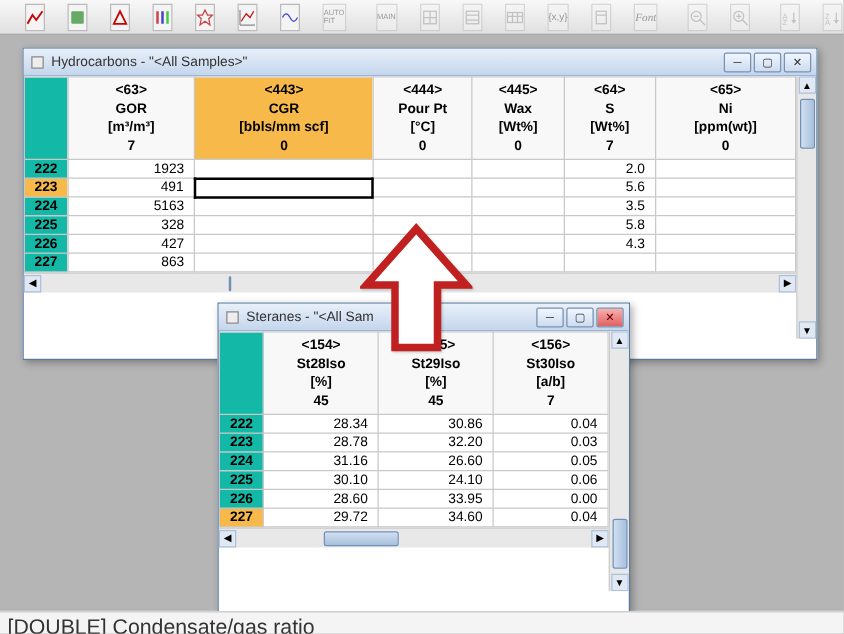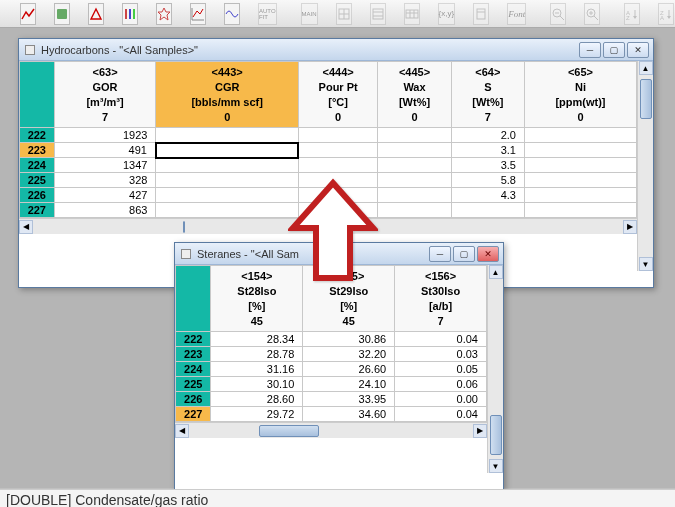--- a/index.html
+++ b/index.html
@@ -44,21 +44,21 @@
   .win1 .grid-wrap { height: 210px; display:flex; }
   .win1 .tbl-area { flex: 1; overflow: hidden; }
   
   .win2 { left: 174px; top: 214px; width: 330px; height: 248px; }
   .win2 .grid-wrap { height: 208px; display:flex;}
   .win2 .tbl-area { flex:1; overflow:hidden;}
   
   .arrow-red { position: absolute; left: 288px; top: 150px; pointer-events: none; z-index: 50; }
   .arrow-red svg { filter: drop-shadow(1px 1px 1px rgba(0,0,0,0.2)); }
   
-  .statusbar { position: absolute; bottom: 0; left: 0; right: 0; height: 18px; background: #f4f4f4; border-top: 1px solid #ccc; font-size: 14px; padding: 2px 6px; color: #333; }
+  .statusbar { position: absolute; bottom: 0; left: 0; right: 0; height: 18px; background: #f4f4f4; border-top: 1px solid #ccc; font-size: 17px; padding: 2px 6px; color: #333; }
 </style>
 </head>
 <body>
 
 <div class="toolbar">
   <div class="tbtn">
       <svg viewBox="0 0 14 14">
         <polyline points="1,12 5,5 8,9 13,2" stroke="#c00" fill="none" stroke-width="1.5"></polyline>
       </svg>
     </div>
@@ -202,26 +202,26 @@
                 <td class="right"></td>
                 <td class="right">2.0</td>
                 <td class="right"></td>
               </tr>
               <tr>
                 <td class="rowhdr sel">223</td>
                 <td class="right">491</td>
                 <td class="right sel-cell" style="background: rgb(255, 255, 255);"></td>
                 <td class="right"></td>
                 <td class="right"></td>
-                <td class="right">3.1</td>
+                <td class="right">5.6</td>
                 <td class="right"></td>
               </tr>
               <tr>
                 <td class="rowhdr">224</td>
-                <td class="right">1347</td>
+                <td class="right">5163</td>
                 <td class="right"></td>
                 <td class="right"></td>
                 <td class="right"></td>
                 <td class="right">3.5</td>
                 <td class="right"></td>
               </tr>
               <tr>
                 <td class="rowhdr">225</td>
                 <td class="right">328</td>
                 <td class="right"></td>

